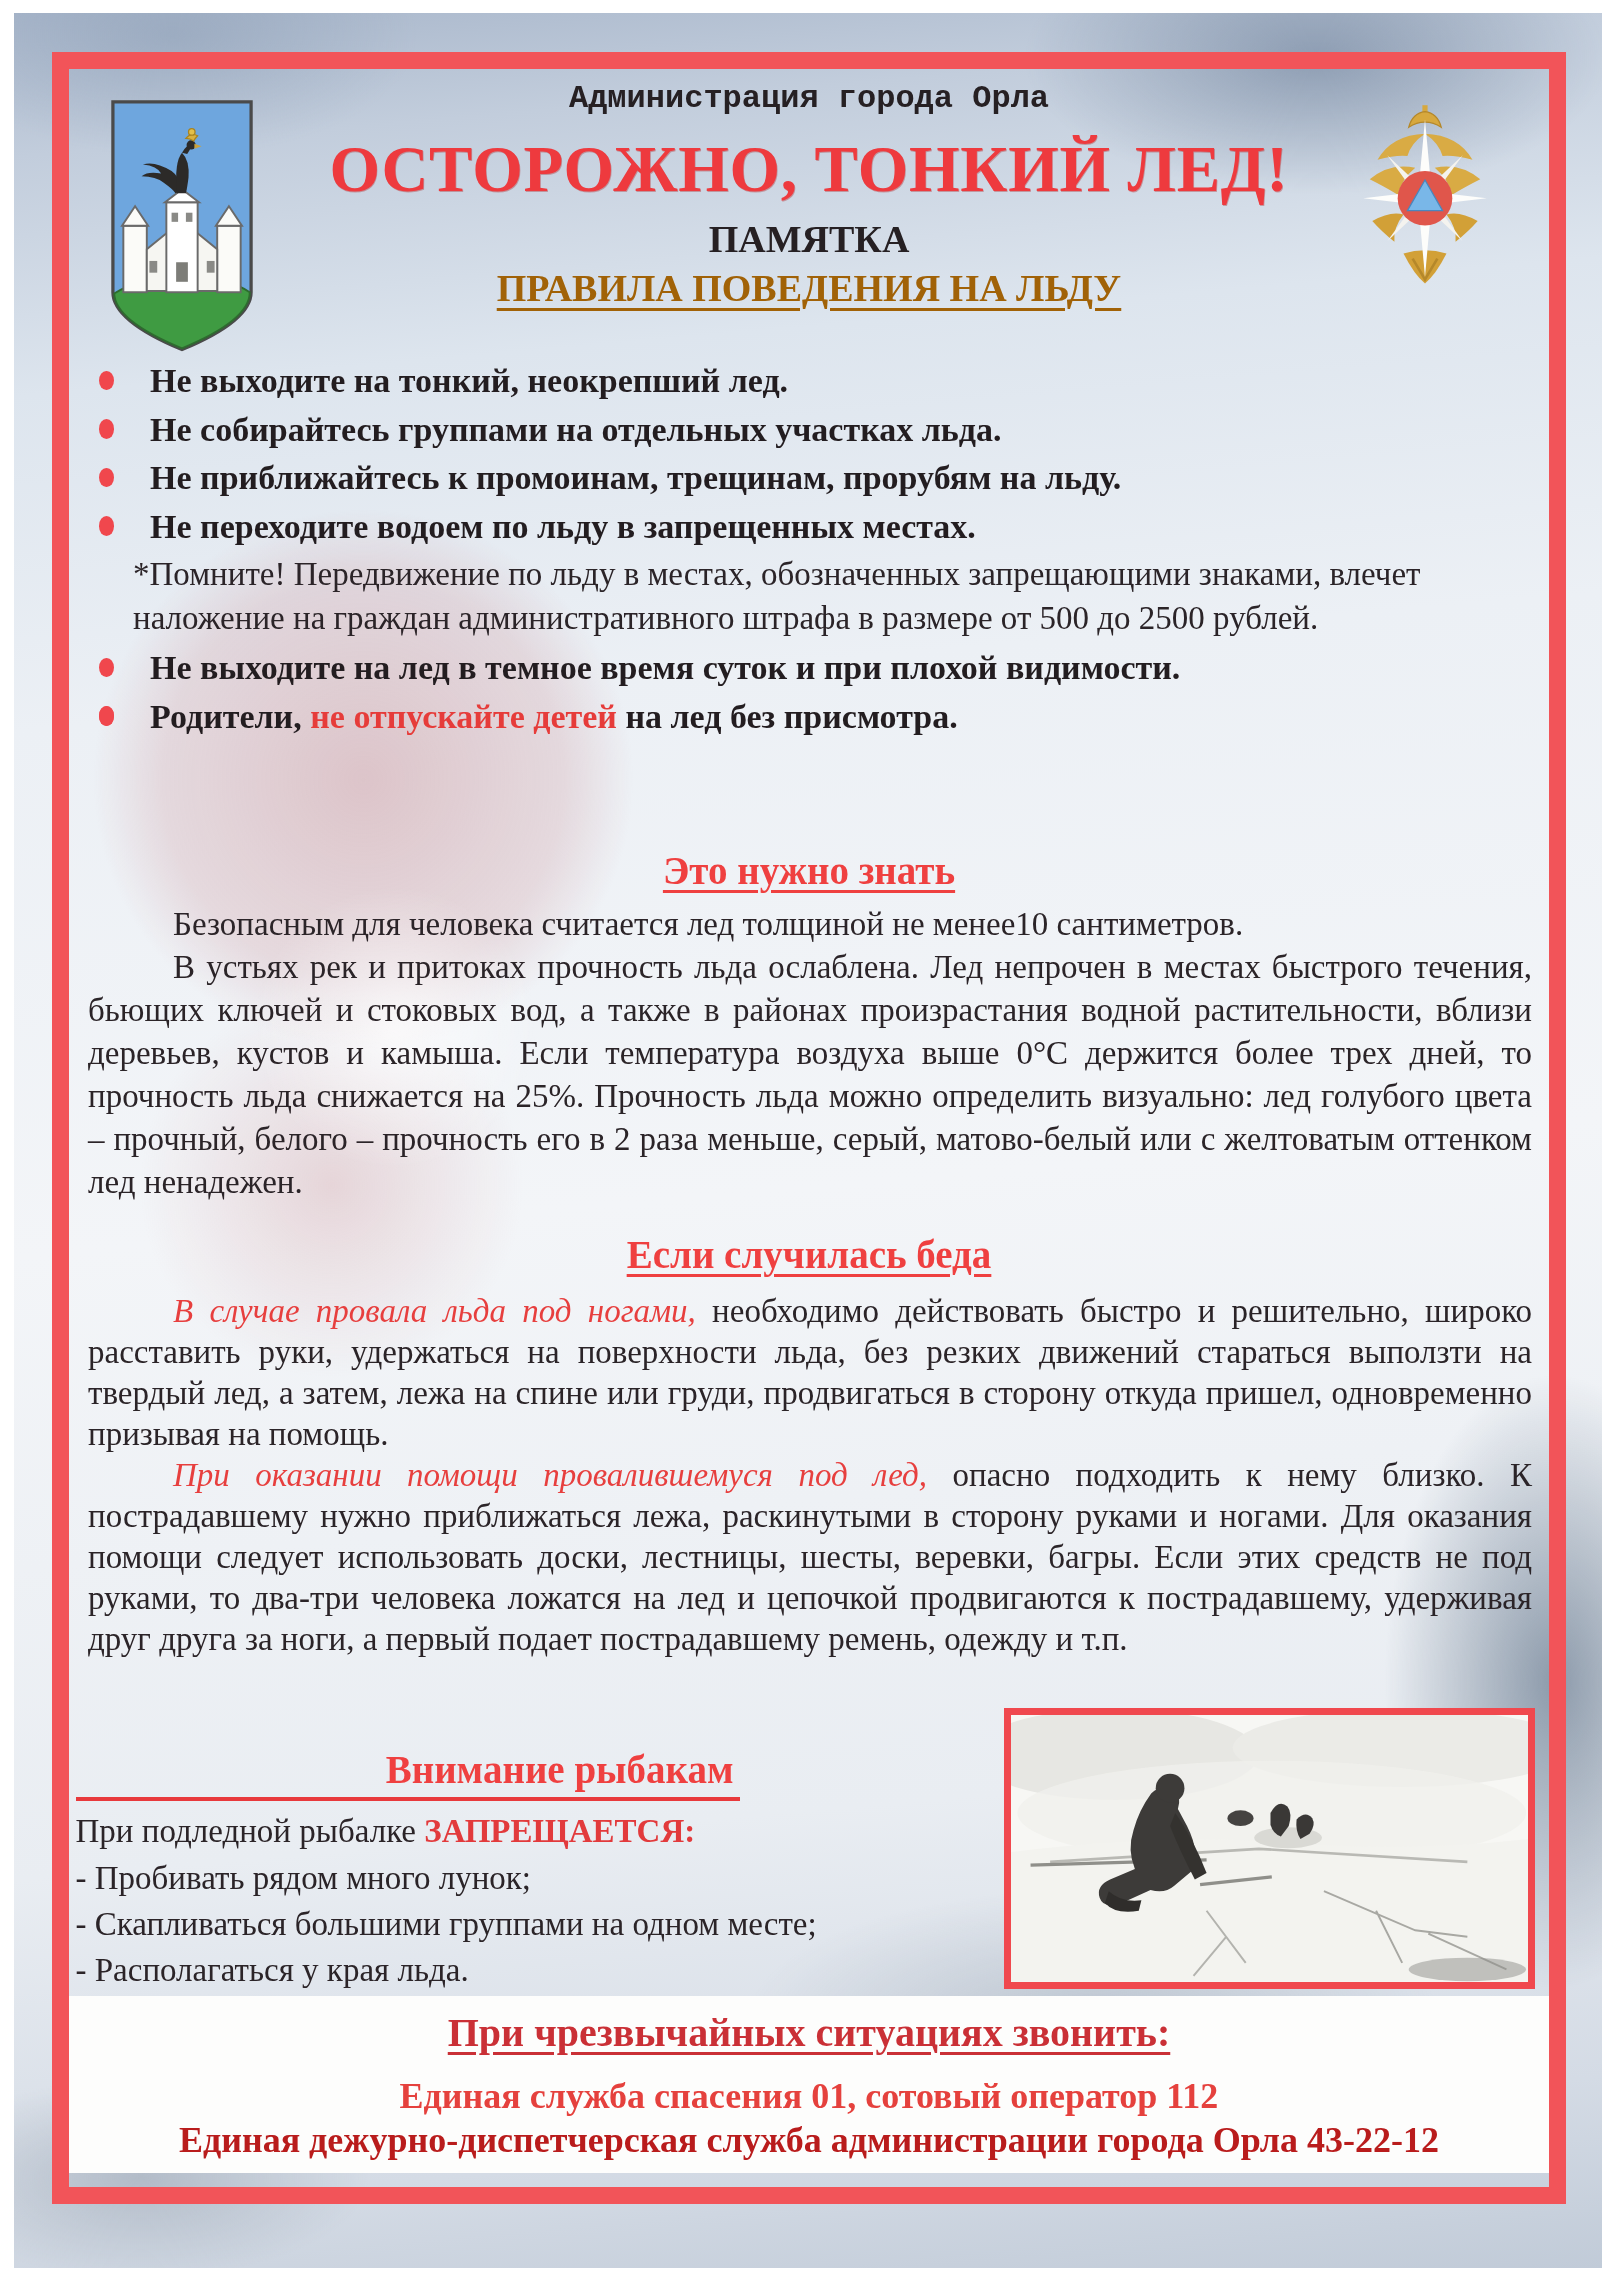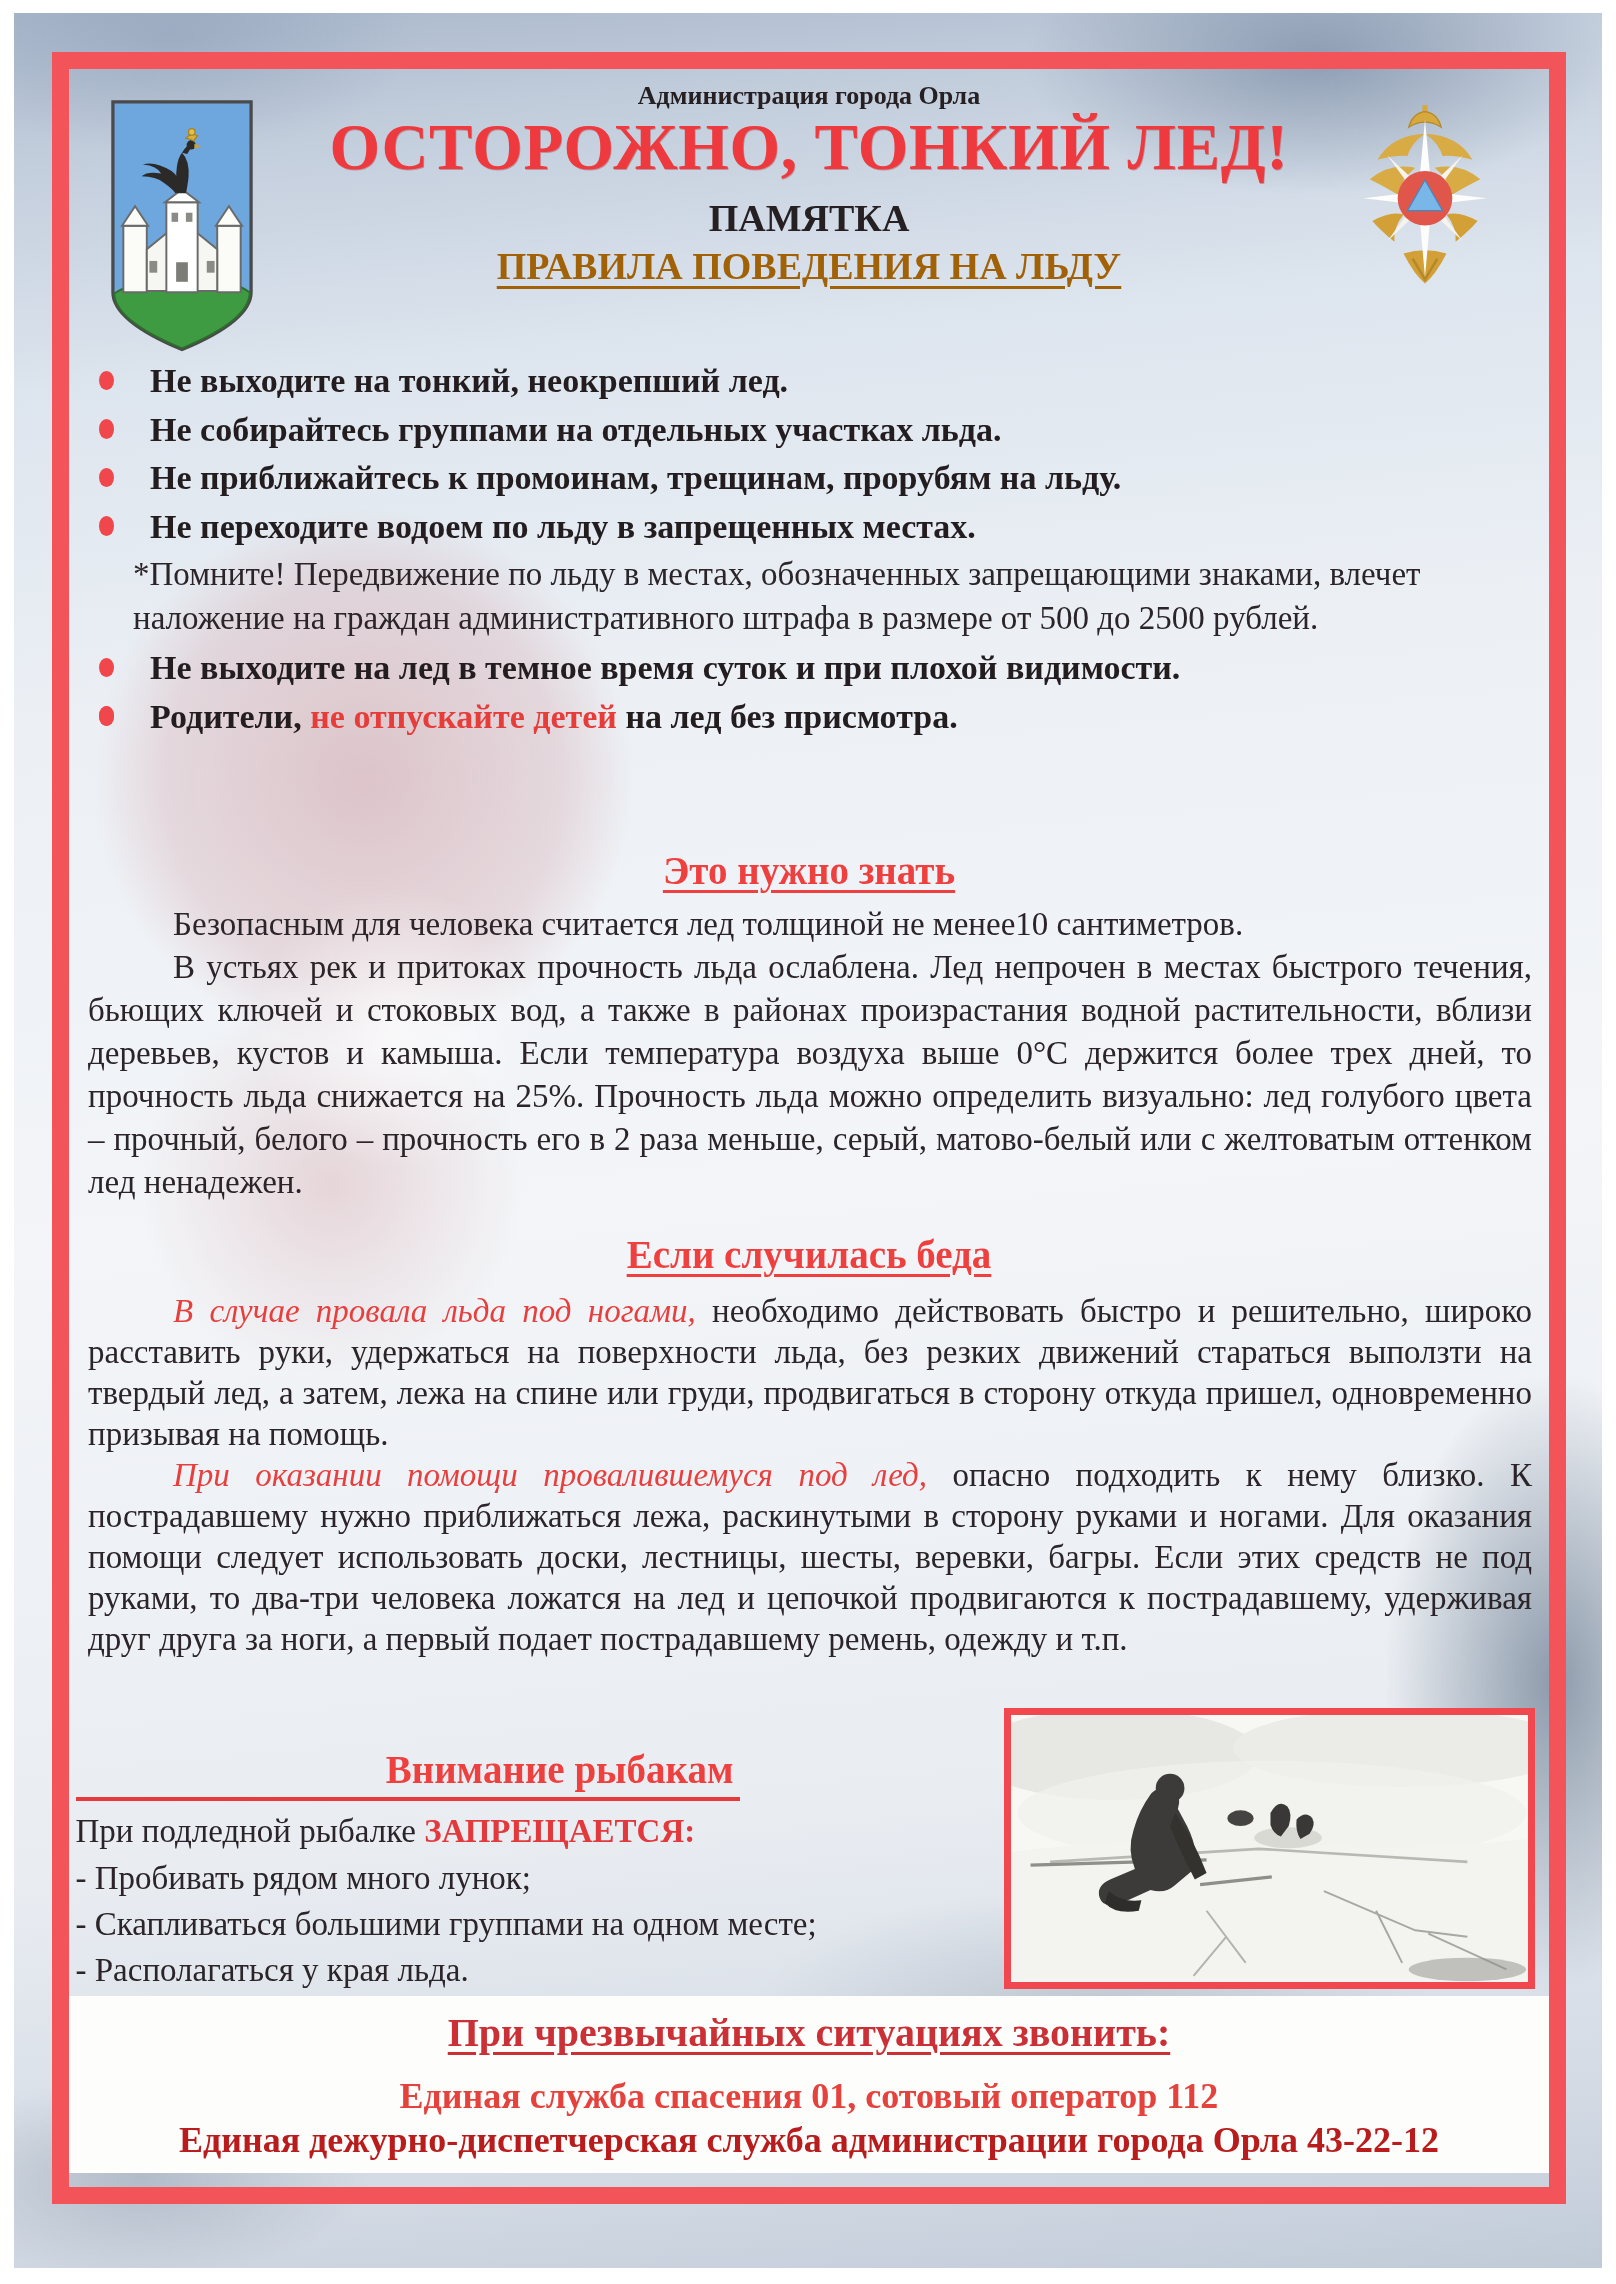--- a/index.html
+++ b/index.html
@@ -26,22 +26,22 @@
   }
 
   .frame{
     position:absolute;left:52px;top:52px;width:1514px;height:2152px;
     box-sizing:border-box;border:17px solid #f25459;
   }
   .content{position:absolute;left:69px;top:69px;width:1480px;height:2119px;}
 
   
   .header{position:relative;text-align:center;}
-  .org-line{margin-top:13px;font-size:26px;font-weight:bold;color:#262023;line-height:1.05;}
-  .main-title{margin-top:4px;font-size:65px;font-weight:bold;color:#ee3a3e;line-height:1.05;letter-spacing:0.7px;
+  .org-line{margin-top:13px;font-size:32px;font-weight:bold;color:#262023;line-height:1.05;font-family:Liberation Mono, monospace;}
+  .main-title{margin-top:19px;font-size:65px;font-weight:bold;color:#ee3a3e;line-height:1.05;letter-spacing:0.7px;
     text-shadow:0.7px 0.7px 0 rgba(170,30,30,0.35);}
   .memo-line{margin-top:17px;font-size:38px;font-weight:bold;color:#262023;line-height:1.05;}
   .rules-title{margin-top:7.8px;font-size:38px;font-weight:bold;color:#a16207;line-height:1.1;
     text-decoration:underline;text-decoration-thickness:3.3px;text-underline-offset:6.5px;display:inline-block;}
 
   .emblem-left{position:absolute;left:40px;top:29px;width:146px;height:255px;}
   .emblem-right{position:absolute;right:57px;top:31px;width:134px;height:195px;}
 
   
   .rules-block{position:absolute;left:0;top:292px;width:1480px;}

